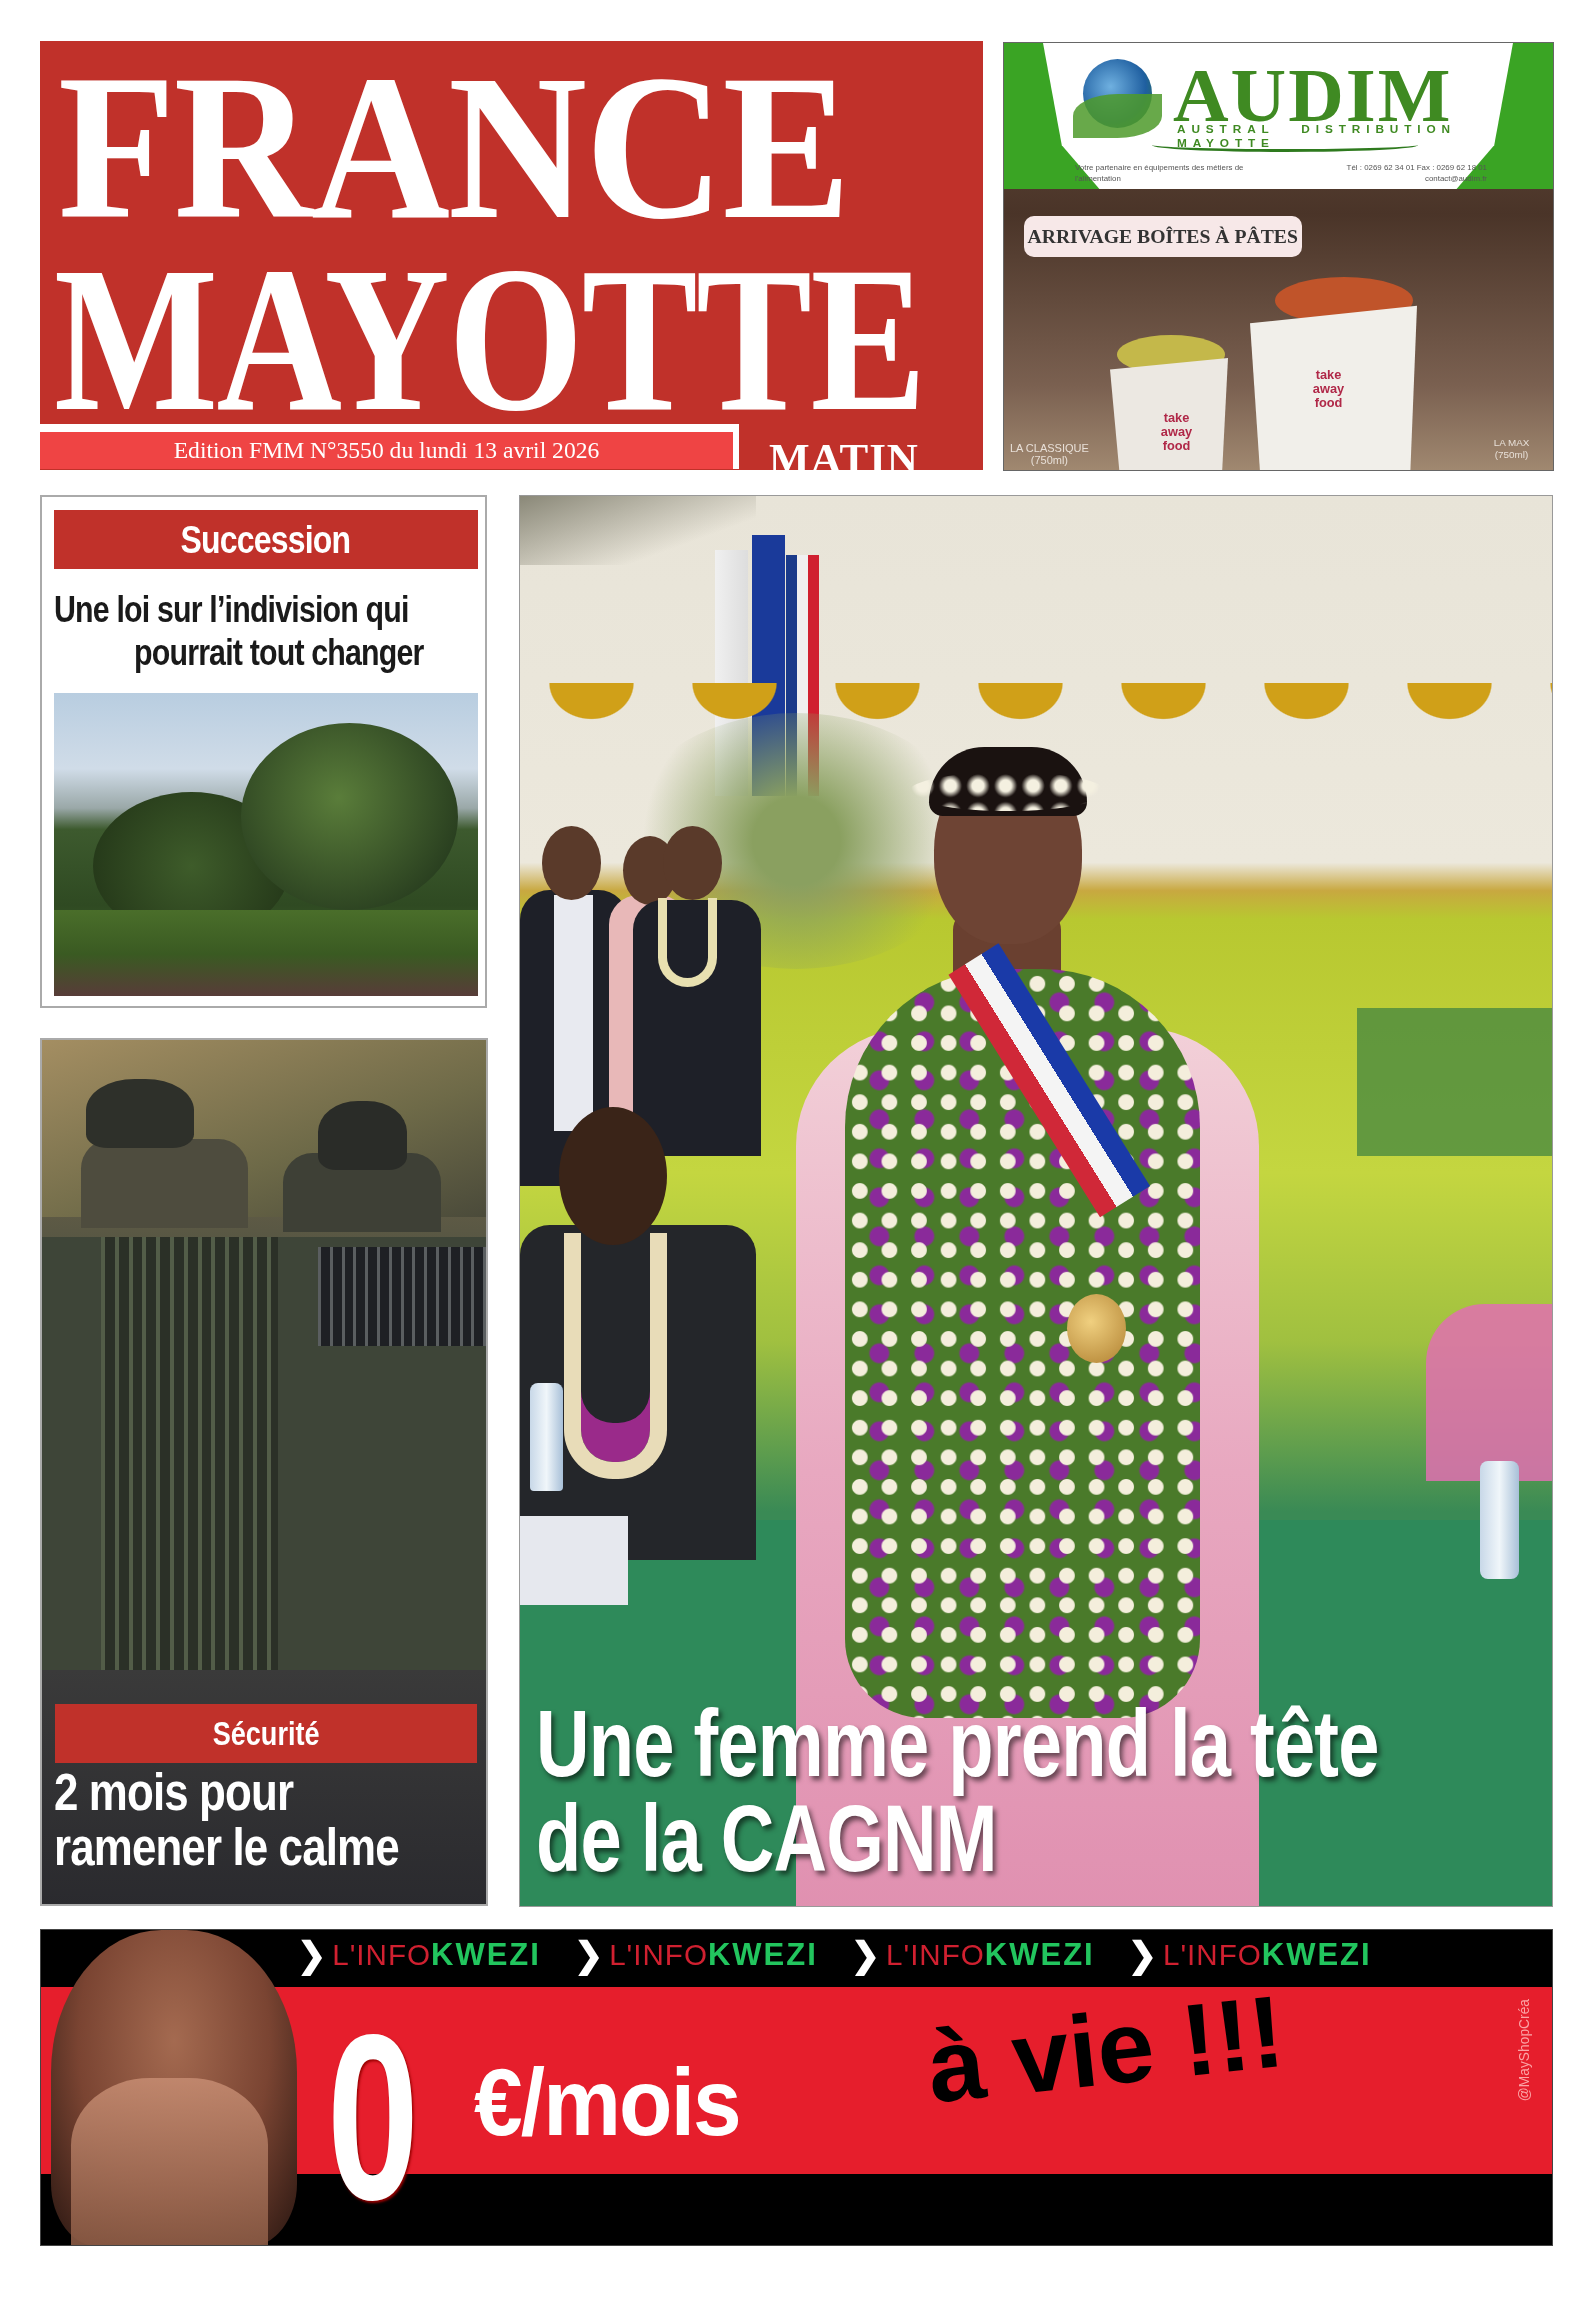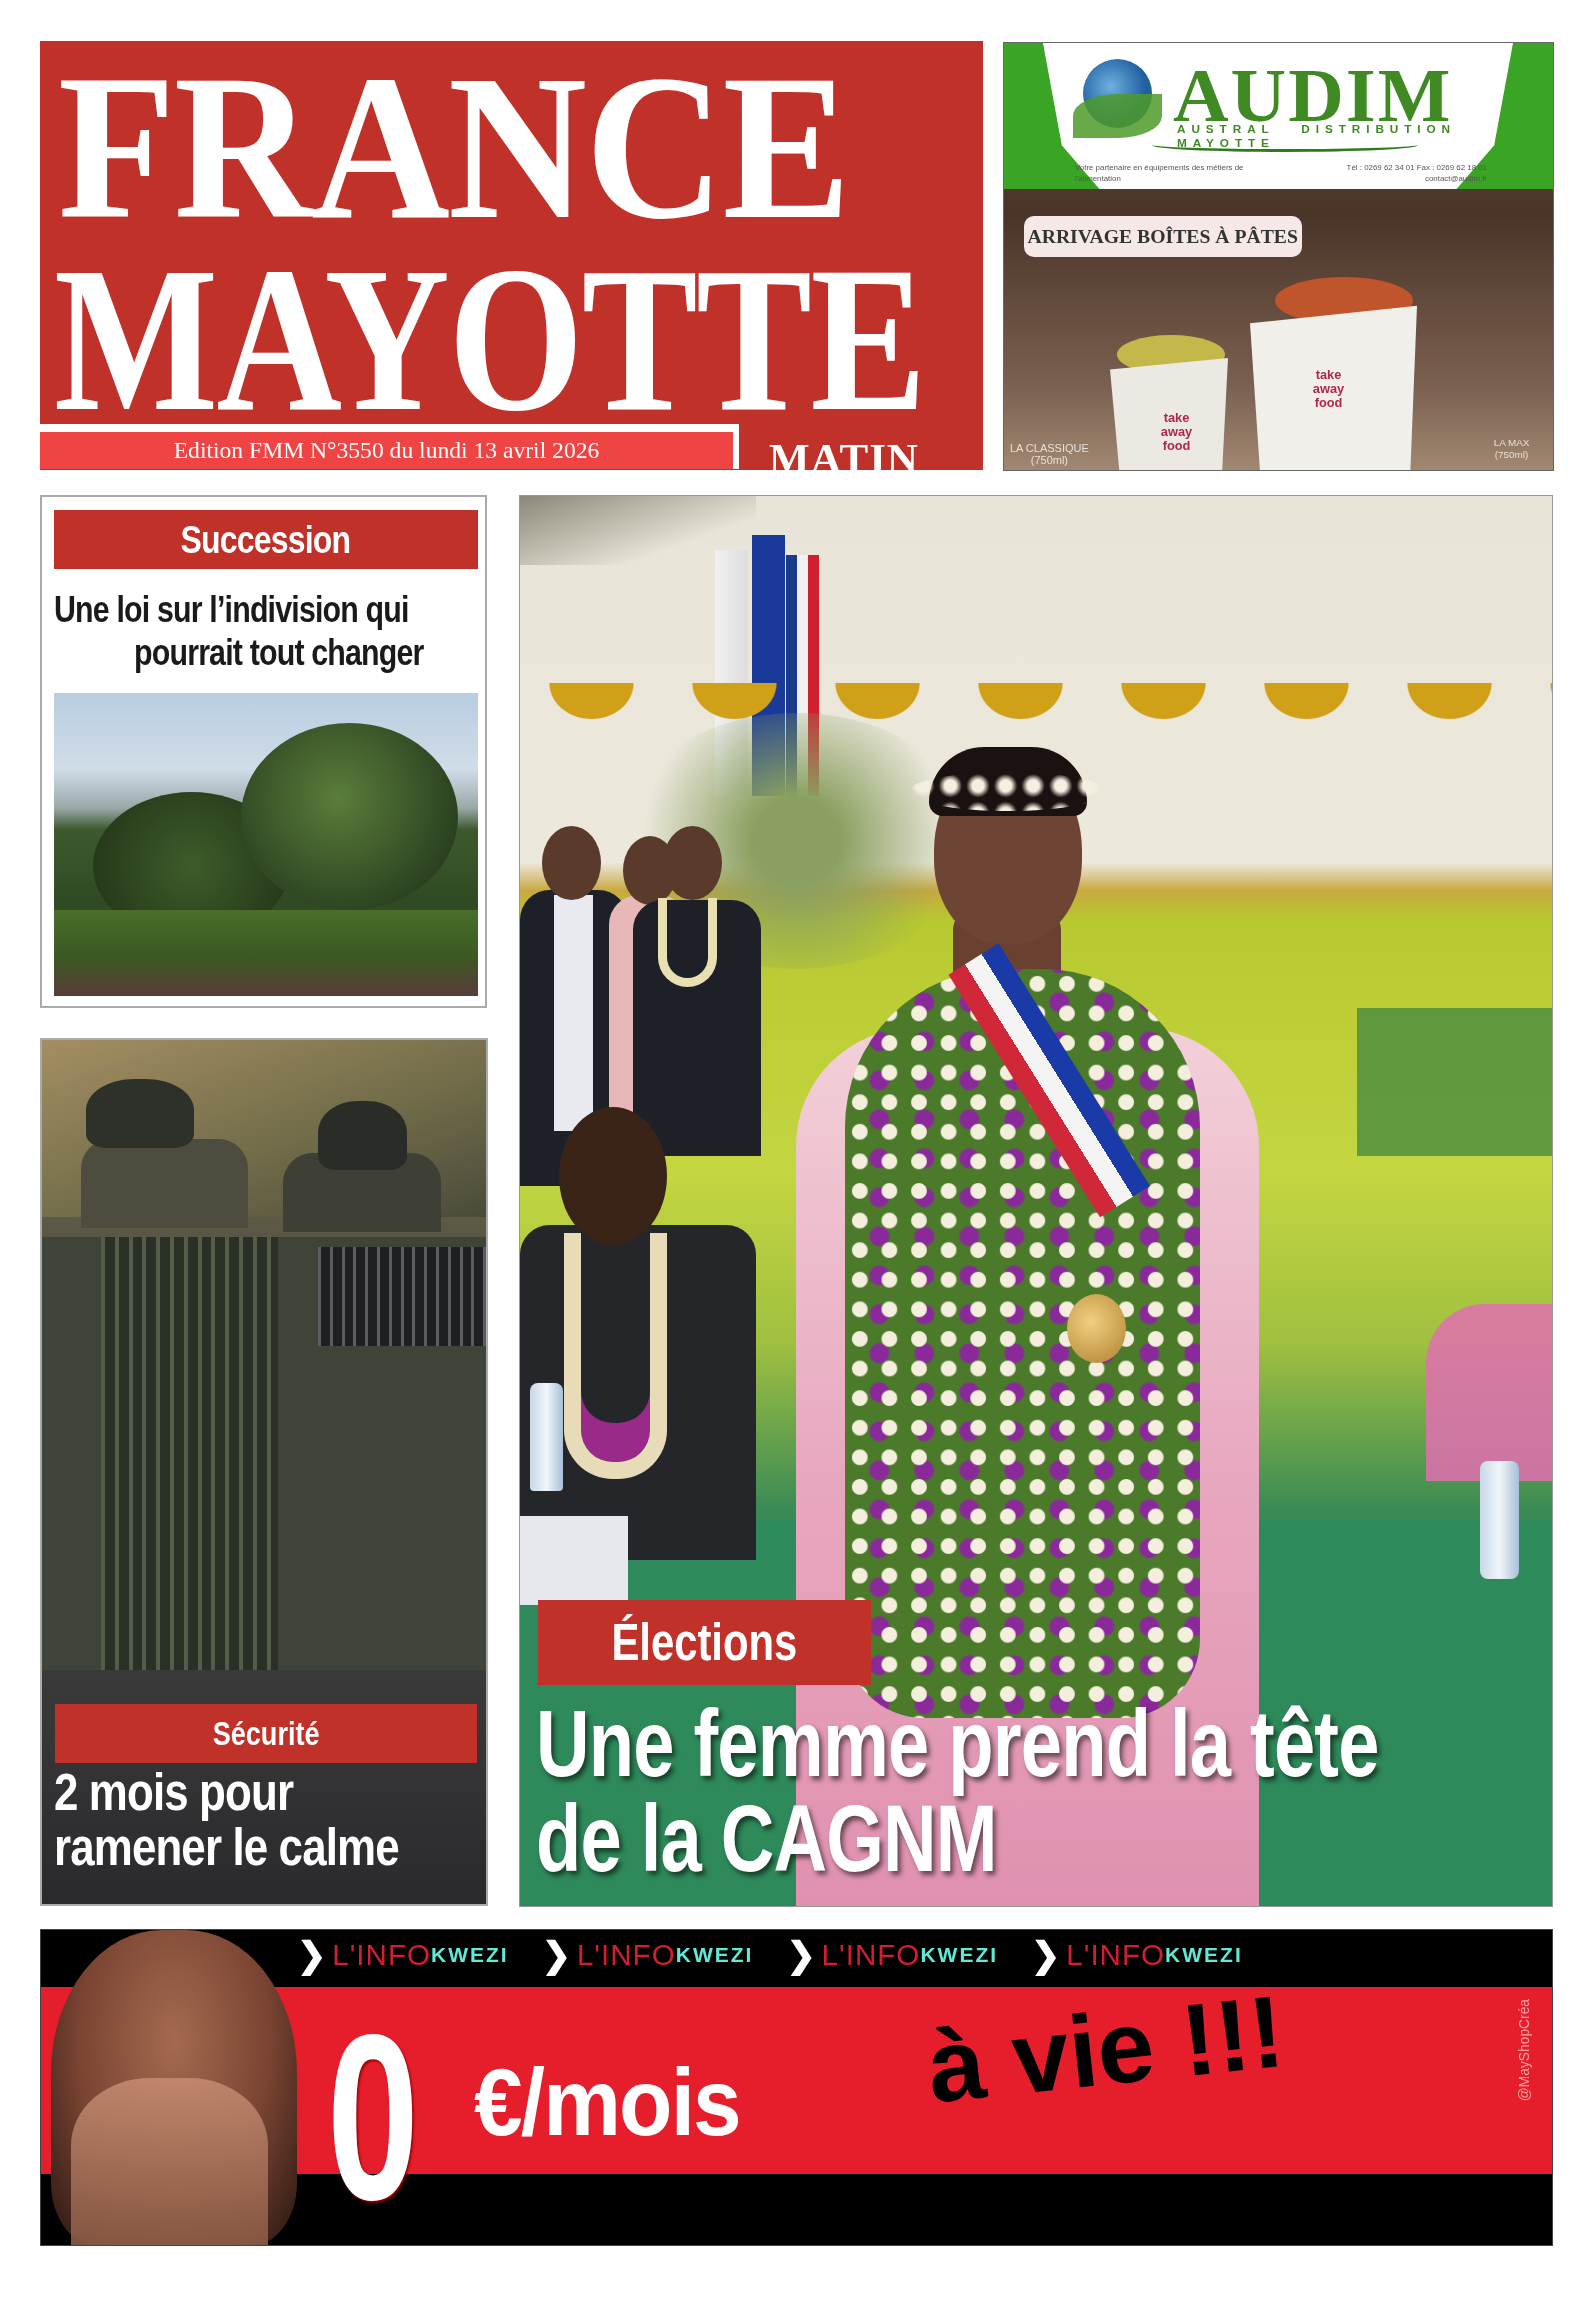--- a/index.html
+++ b/index.html
@@ -137,21 +137,21 @@
   #main-headline { left: 15.8px; top: 1200px; width: 1015px; color: #fff; font-weight: bold; font-size: 95px;
     line-height: 95px; text-shadow: 3.9px 3.9px 5.9px rgba(0,0,0,.55); letter-spacing: -1px; }
   #main-headline span { display: inline-block; transform: scaleX(0.78); transform-origin: left; white-space: nowrap; }
 
   
   #banner { left: 40px; top: 1929px; width: 1513px; height: 317px; background: #000; border: 1px solid #444; overflow: hidden; }
   #banner-ticker { left: 0; top: 0; width: 100%; height: 49px; display: flex; align-items: center; gap: 0; white-space: nowrap; }
   .tick { display: inline-flex; align-items: center; margin-right: 33px; }
   .tick-chev { color: #fff; font-weight: bold; font-size: 35px; margin-right: 5.9px; }
   .tick-pre { color: #d02030; font-size: 29.6px; letter-spacing: 1px; }
-  .tick-brand { color: #5eead4; font-weight: bold; font-size: 21px; letter-spacing: 2px; }
+  .tick-brand { color: #22c55e; font-weight: bold; font-size: 31px; letter-spacing: 2px; }
   #banner-red { left: 0; top: 57px; width: 100%; height: 187px; background: #e61e2c; }
   #banner-baby { left: 9.9px; top: 0; width: 246px; height: 317px; border-radius: 45% 45% 20% 20%;
     background: radial-gradient(ellipse at 50% 35%, #a46a50 0%, #7a4432 55%, #3a2018 90%); }
   #baby-hands { left: 29.6px; top: 148px; width: 197px; height: 169px; border-radius: 40% 40% 0 0;
     background: linear-gradient(#c48a70, #8a5a44); opacity: .9; }
   #banner-zero { left: 286px; top: 59px; color: #fff; font-weight: bold; font-size: 236px; line-height: 256px;
     text-shadow: 2px 2px 3px #900; }
   #banner-zero span { display: inline-block; transform: scaleX(0.7); transform-origin: left; }
   #banner-mois { left: 433px; top: 118px; color: #fff; font-weight: bold; font-size: 95px; line-height: 108px; letter-spacing: -2px; }
   #banner-mois span { display: inline-block; transform: scaleX(0.92); transform-origin: left; }
@@ -254,23 +254,20 @@
   <div id="bottle2" class="abs"></div>
   <div id="woman-dress" class="abs"></div>
   <div id="woman-neck" class="abs"></div>
   <div id="woman-head" class="abs"></div>
   <div id="woman-hair" class="abs"></div>
   <div id="woman-flowers-hair" class="abs"></div>
   <div id="garland" class="abs"></div>
   <div id="sash" class="abs"></div>
   <div id="medal" class="abs"></div>
 
-  <div id="tag-elections" class="section-tag">
-    <span>Élections</span>
-  </div>
   <div id="main-headline" class="abs">
     <span>Une femme prend la tête</span><br>
     <span>de la CAGNM</span>
   </div>
 </div>
 
 <div id="banner" class="abs">
   <div id="banner-red" class="abs"></div>
   <div id="banner-ticker" class="abs">
     <span class="tick" style="margin-left:256px">

